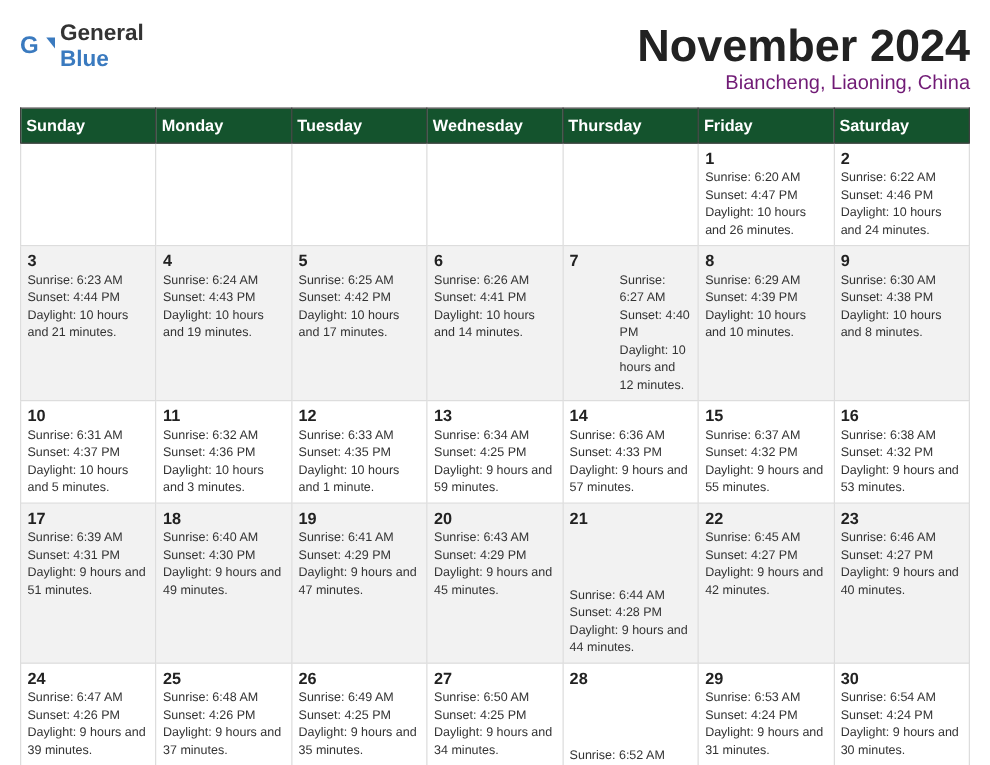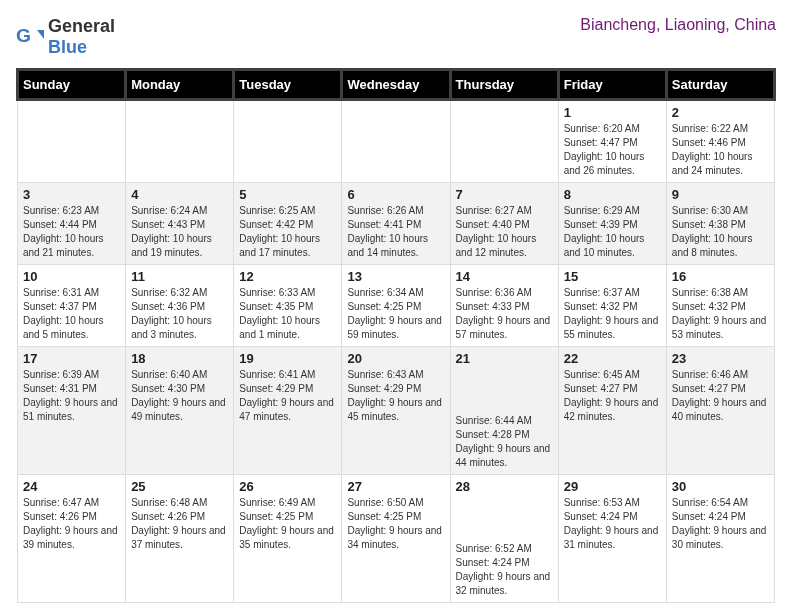--- a/index.html
+++ b/index.html
@@ -46,27 +46,27 @@
     .location-title {
       font-size: 16px;
       color: #701a75;
     }
     table {
       width: 100%;
       border-collapse: collapse;
       table-layout: fixed;
     }
     thead tr th {
-      background-color: #000000;
+      background-color: #14532d;
       color: #fff;
       font-size: 13px;
       font-weight: bold;
       padding: 6px 4px;
       text-align: left;
-      border: 3px solid #404040;
+      border: 1px solid #404040;
     }
     tbody tr td {
       vertical-align: top;
       padding: 4px 5px;
       font-size: 10.5px;
       color: #333;
       border: 1px solid #ddd;
       height: 80px;
     }
     tbody tr:nth-child(even) td {
@@ -99,20 +99,21 @@
     <svg class="logo-icon" viewBox="0 0 32 32">
       <text x="0" y="22" font-size="22" font-weight="bold" fill="#3a7abf">G</text>
       <polygon points="24,8 32,8 32,18" fill="#3a7abf"></polygon>
     </svg>
     <div>
       <span class="logo-text-general">General</span><br>
       <span class="logo-text-blue">Blue</span>
     </div>
   </div>
   <div class="title-area">
+    <div class="month-title">November 2024</div>
     <div class="location-title">Biancheng, Liaoning, China</div>
   </div>
 </div>
 
 <table>
   <thead>
     <tr id="weekday-header">
     <th>Sunday</th>
         <th>Monday</th>
         <th>Tuesday</th>
@@ -162,21 +163,21 @@
 Daylight: 10 hours and 17 minutes.</div>
         </td>
         <td>
           <span class="day-number">6</span>
           <div class="day-info" style="white-space: pre-line;">Sunrise: 6:26 AM
 Sunset: 4:41 PM
 Daylight: 10 hours and 14 minutes.</div>
         </td>
         <td>
           <span class="day-number">7</span>
-          <div class="day-info" style="white-space: pre-line;">Sunrise: 6:27 AM
+          <div class="day-info" style="white-space: pre-line; margin-left: 40px;">Sunrise: 6:27 AM
 Sunset: 4:40 PM
 Daylight: 10 hours and 12 minutes.</div>
         </td>
         <td>
           <span class="day-number">8</span>
           <div class="day-info" style="white-space: pre-line;">Sunrise: 6:29 AM
 Sunset: 4:39 PM
 Daylight: 10 hours and 10 minutes.</div>
         </td>
         <td>

